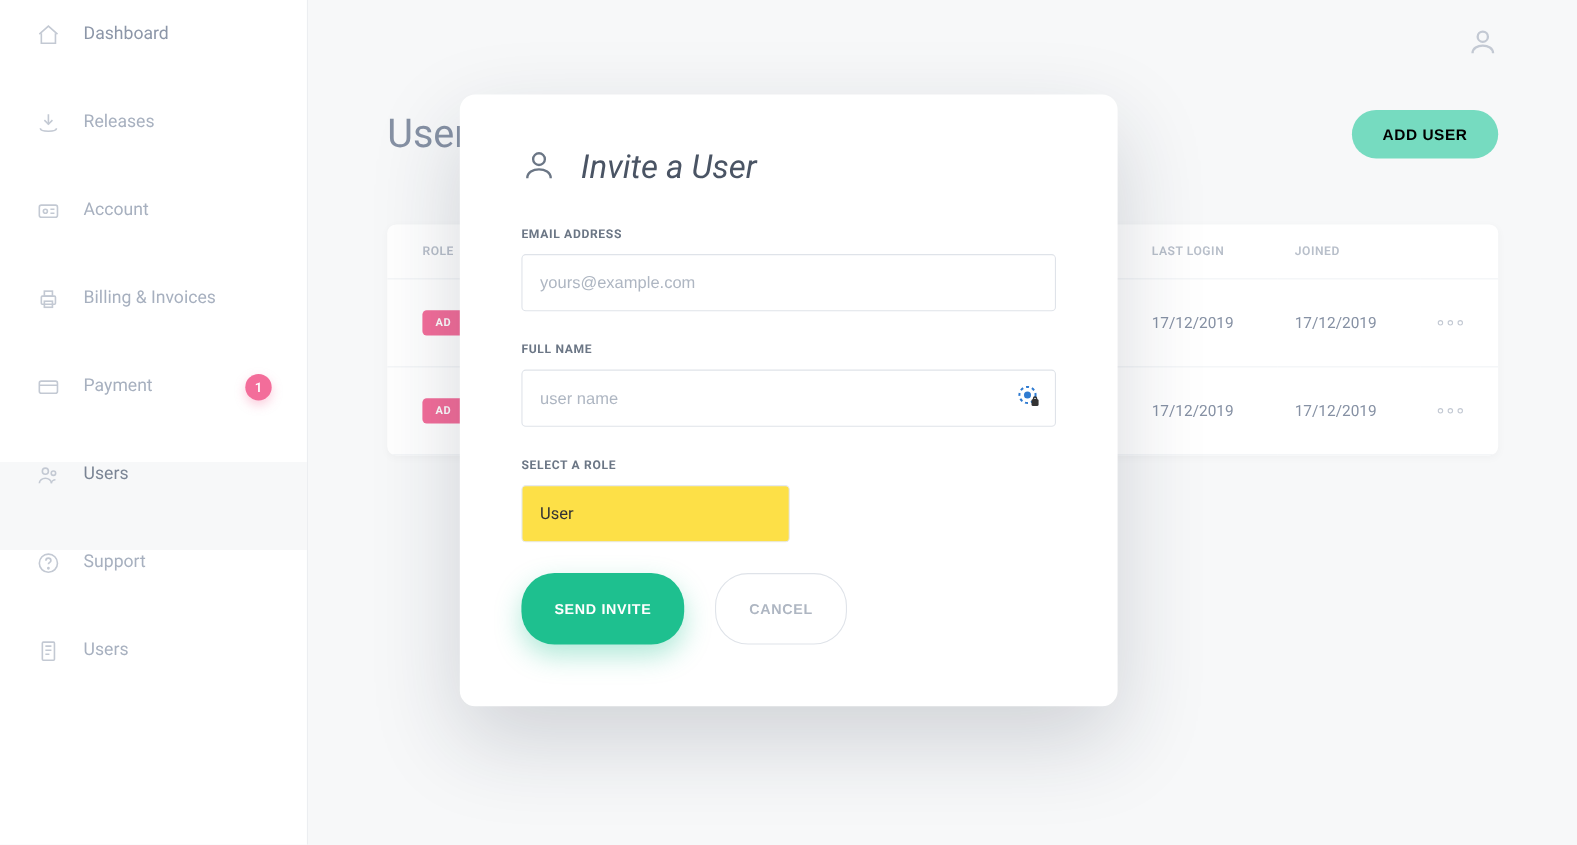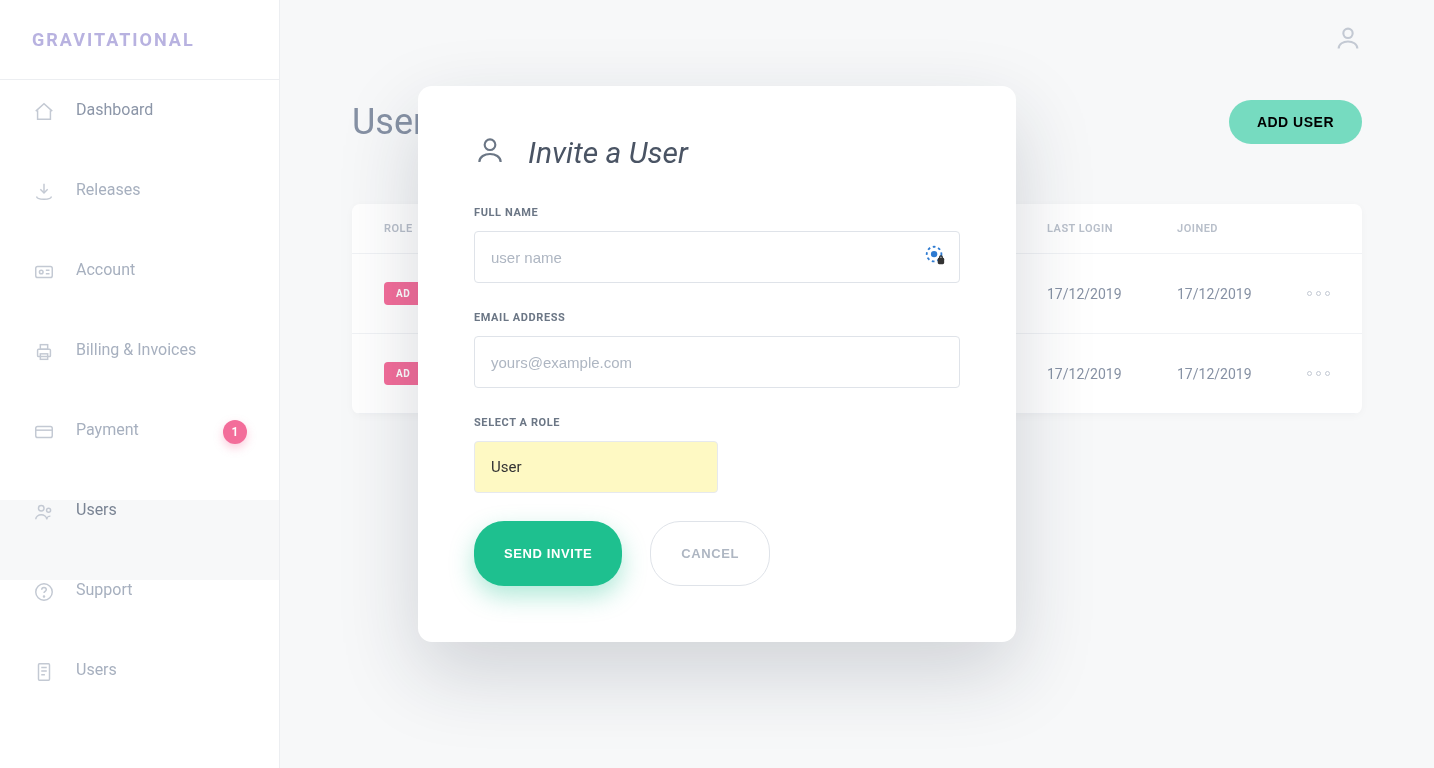--- a/index.html
+++ b/index.html
@@ -233,21 +233,21 @@
     transform: translateY(-50%);
   }
   .form-select {
     width: 244px;
     height: 52px;
     border: 1px solid #e6e9ee;
     border-radius: 4px;
     padding: 0 16px;
     font-size: 15px;
     color: #333;
-    background: #fef9c3;
+    background: #fde047;
     display: flex;
     align-items: center;
     cursor: pointer;
   }
   .modal-actions {
     display: flex;
     gap: 28px;
     margin-top: 12px;
   }
   .btn-primary {
@@ -272,23 +272,20 @@
     font-size: 13px;
     font-weight: 700;
     letter-spacing: 0.6px;
     cursor: pointer;
   }
 </style>
 </head>
 <body>
 
 <aside class="sidebar">
-  <div class="logo">
-    <span class="logo-text">GRAVITATIONAL</span>
-  </div>
   <nav class="nav">
 
     <div class="nav-item">
       <span class="nav-icon">
         <svg width="22" height="22" viewBox="0 0 24 24" fill="none" stroke="currentColor" stroke-width="1.6">
             <path d="M3 11l9-8 9 8"></path>
             <path d="M5 10v10h14V10"></path>
           </svg>
       </span>
       <span class="nav-label">Dashboard</span>
@@ -443,40 +440,40 @@
     <span class="modal-header-icon">
       <svg width="32" height="32" viewBox="0 0 24 24" fill="none" stroke="currentColor" stroke-width="1.6">
           <circle cx="12" cy="8" r="4"></circle>
           <path d="M4 21c0-4 4-6 8-6s8 2 8 6"></path>
         </svg>
     </span>
     <h2 class="modal-title">Invite a User</h2>
   </div>
 
   <div class="form-group">
+    <label class="form-label">EMAIL ADDRESS</label>
+    <input class="form-input" type="email" placeholder="yours@example.com" style="">
+  </div>
+
+  <div class="form-group">
     <label class="form-label">FULL NAME</label>
     <div class="input-wrap">
       <input class="form-input" type="text" placeholder="user name" style="">
       <span class="input-badge">
         <svg width="22" height="22" viewBox="0 0 24 24">
             <circle cx="11" cy="11" r="8" fill="none" stroke="#2f7bd1" stroke-width="2" stroke-dasharray="3 3"></circle>
             <circle cx="11" cy="11" r="3.5" fill="#2f7bd1"></circle>
             <rect x="15" y="15" width="7" height="7" rx="1.5" fill="#333"></rect>
             <rect x="17" y="13" width="3" height="3" rx="1.5" fill="none" stroke="#333" stroke-width="1.5"></rect>
           </svg>
       </span>
     </div>
   </div>
 
   <div class="form-group">
-    <label class="form-label">EMAIL ADDRESS</label>
-    <input class="form-input" type="email" placeholder="yours@example.com" style="">
-  </div>
-
-  <div class="form-group">
     <label class="form-label">SELECT A ROLE</label>
     <div class="form-select">
       <span>User</span>
     </div>
   </div>
 
   <div class="modal-actions">
     <button class="btn-primary">SEND INVITE</button>
     <button class="btn-secondary">CANCEL</button>
   </div>

